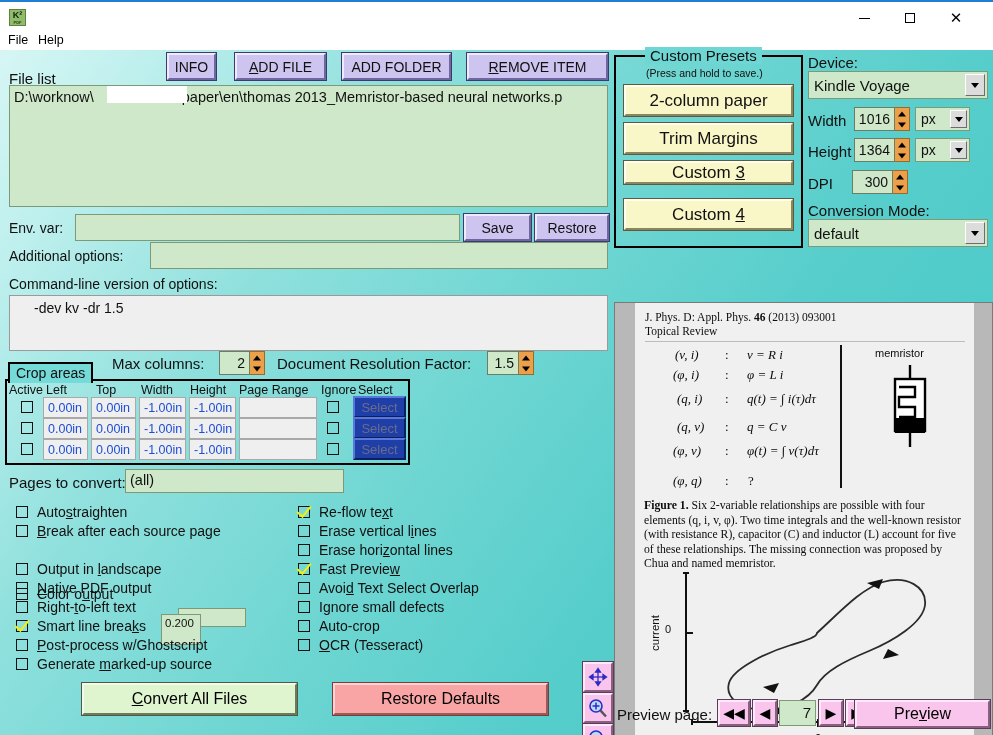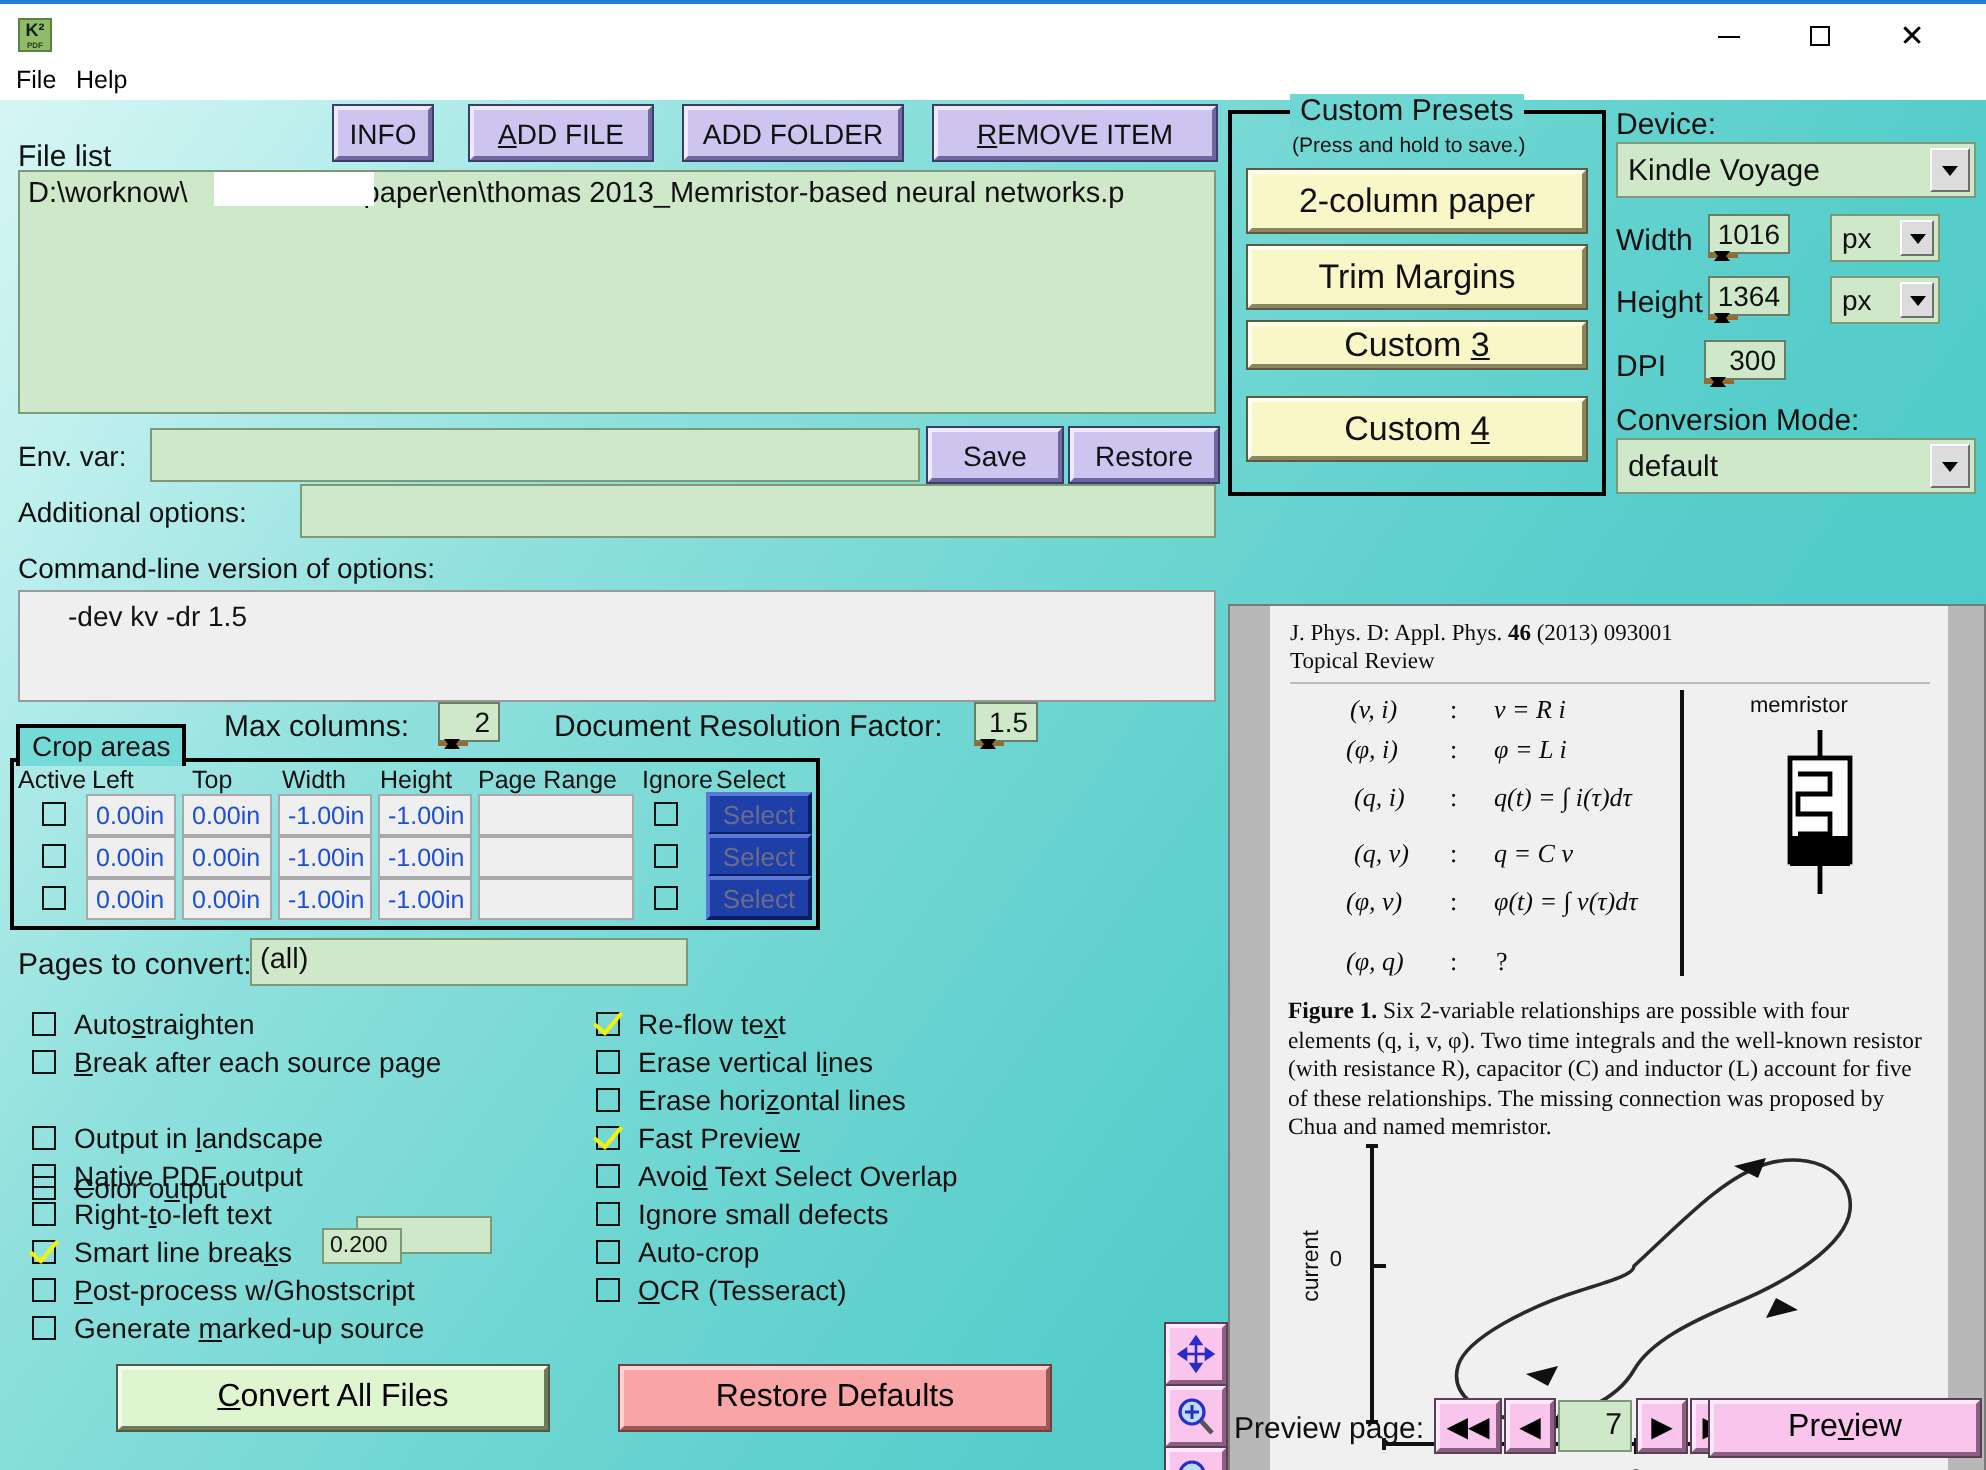--- a/index.html
+++ b/index.html
@@ -88,21 +88,21 @@
   }
 
   
   .group { position:absolute; border:2px solid #000; }
   .group-title {
     position:absolute; background:#7fdedb; font-size:14px;
     padding:0 5px; color:#101010; white-space:nowrap;
   }
 
   
-  .spin { position:absolute; display:flex; align-items:stretch;flex-direction:column; }
+  .spin { position:absolute; display:flex; align-items:stretch; }
   .spin .val {
     background:#cfe8c9; border:1px solid #6a7d66; font-size:14px; color:#111;
     text-align:right; padding:1px 4px 1px 2px; display:flex; align-items:center;
     justify-content:flex-end;
   }
   .spin .arrows {
     width:15px; background:#eda04a; border:1px solid #9a6a2a;
     border-left:none; display:flex; flex-direction:column;
   }
   .spin .arrows span { flex:1; position:relative; }
@@ -153,21 +153,21 @@
   .selbtn {
     position:absolute; background:#1f3fa8; border:2px solid;
     border-color:#5a78d8 #0d1f5e #0d1f5e #5a78d8;
     color:#6b6b8a; font-size:13px; display:flex; align-items:center;
     justify-content:center; cursor:default;
   }
 
   
   .bigbtn {
     position:absolute; font-size:16px; display:flex; align-items:center;
-    justify-content:center; cursor:default; border:2px solid;
+    justify-content:center; cursor:default; border:2px solid;margin-left:23px;
   }
   .bigbtn.green { background:#dff5cf; border-color:#f2fbe9 #6d7a5e #6d7a5e #f2fbe9; box-shadow:0 0 0 1px #4e5a42; }
   .bigbtn.red { background:#f9a5a5; border-color:#ffd4d4 #9a5a5a #9a5a5a #ffd4d4; box-shadow:0 0 0 1px #7a3c3c; }
 
   
   .preview-frame {
     position:absolute; left:614px; top:252px; width:379px; height:453px;
     background:#b8b8b8; border:1px solid #7a7a7a; overflow:hidden;
   }
   .preview-page {
@@ -309,21 +309,21 @@
     <div class="tbox" style="left:125px; top:419px; width:219px; height:24px; font-size:14.5px;">(all)</div>
 
     <div class="cbrow" style="left:16px; top:454px;"><span class="cb"></span><span>Auto<u>s</u>traighten</span></div>
     <div class="cbrow" style="left:16px; top:473px;"><span class="cb"></span><span><u>B</u>reak after each source page</span></div>
     <div class="cbrow" style="left:16px; top:492px;margin-top:44px;"><span class="cb"></span><span>Color o<u>u</u>tput</span></div>
     <div class="cbrow" style="left:16px; top:511px;"><span class="cb"></span><span>Output in <u>l</u>andscape</span></div>
     <div class="tbox" style="left:178px; top:558px; width:68px; height:19px;"></div>
     <div class="cbrow" style="left:16px; top:530px;"><span class="cb"></span><span><u>N</u>ative PDF output</span></div>
     <div class="cbrow" style="left:16px; top:549px;"><span class="cb"></span><span>Right-<u>t</u>o-left text</span></div>
     <div class="cbrow" style="left:16px; top:568px;"><span class="cb checked"></span><span>Smart line brea<u>k</u>s</span></div>
-    <div class="tbox" style="left:161px; top:564px; width:40px; height:18px; font-size:11.5px; text-align:left; padding:2px 3px;">0.200</div>
+    <div class="tbox" style="left:161px; top:564px; width:40px; height:31px; font-size:11.5px; text-align:left; padding:2px 3px;">0.200</div>
     <div class="cbrow" style="left:16px; top:587px;"><span class="cb"></span><span><u>P</u>ost-process w/Ghostscript</span></div>
     <div class="cbrow" style="left:16px; top:606px;"><span class="cb"></span><span>Generate <u>m</u>arked-up source</span></div>
 
     <div class="cbrow" style="left:298px; top:454px;"><span class="cb checked"></span><span>Re-flow te<u>x</u>t</span></div>
     <div class="cbrow" style="left:298px; top:473px;"><span class="cb"></span><span>Erase vertical l<u>i</u>nes</span></div>
     <div class="cbrow" style="left:298px; top:492px;"><span class="cb"></span><span>Erase hori<u>z</u>ontal lines</span></div>
     <div class="cbrow" style="left:298px; top:511px;"><span class="cb checked"></span><span>Fast Previe<u>w</u></span></div>
     <div class="cbrow" style="left:298px; top:530px;"><span class="cb"></span><span>Avoi<u>d</u> Text Select Overlap</span></div>
     <div class="cbrow" style="left:298px; top:549px;"><span class="cb"></span><span>I<u>g</u>nore small defects</span></div>
     <div class="cbrow" style="left:298px; top:568px;"><span class="cb"></span><span>Auto-crop</span></div>

